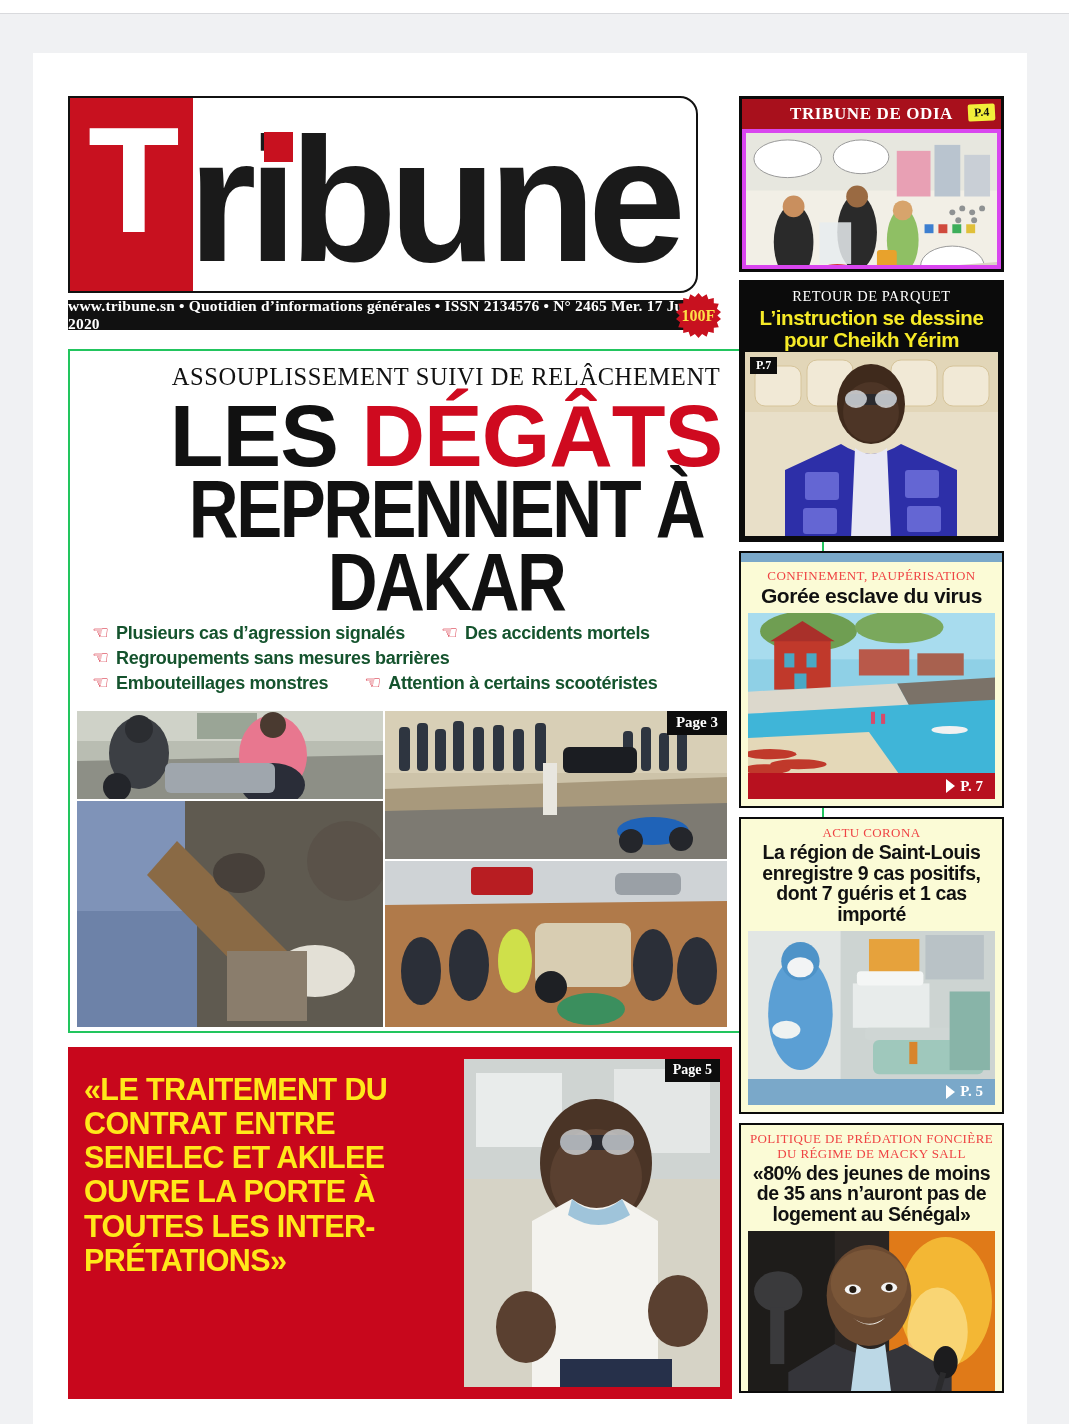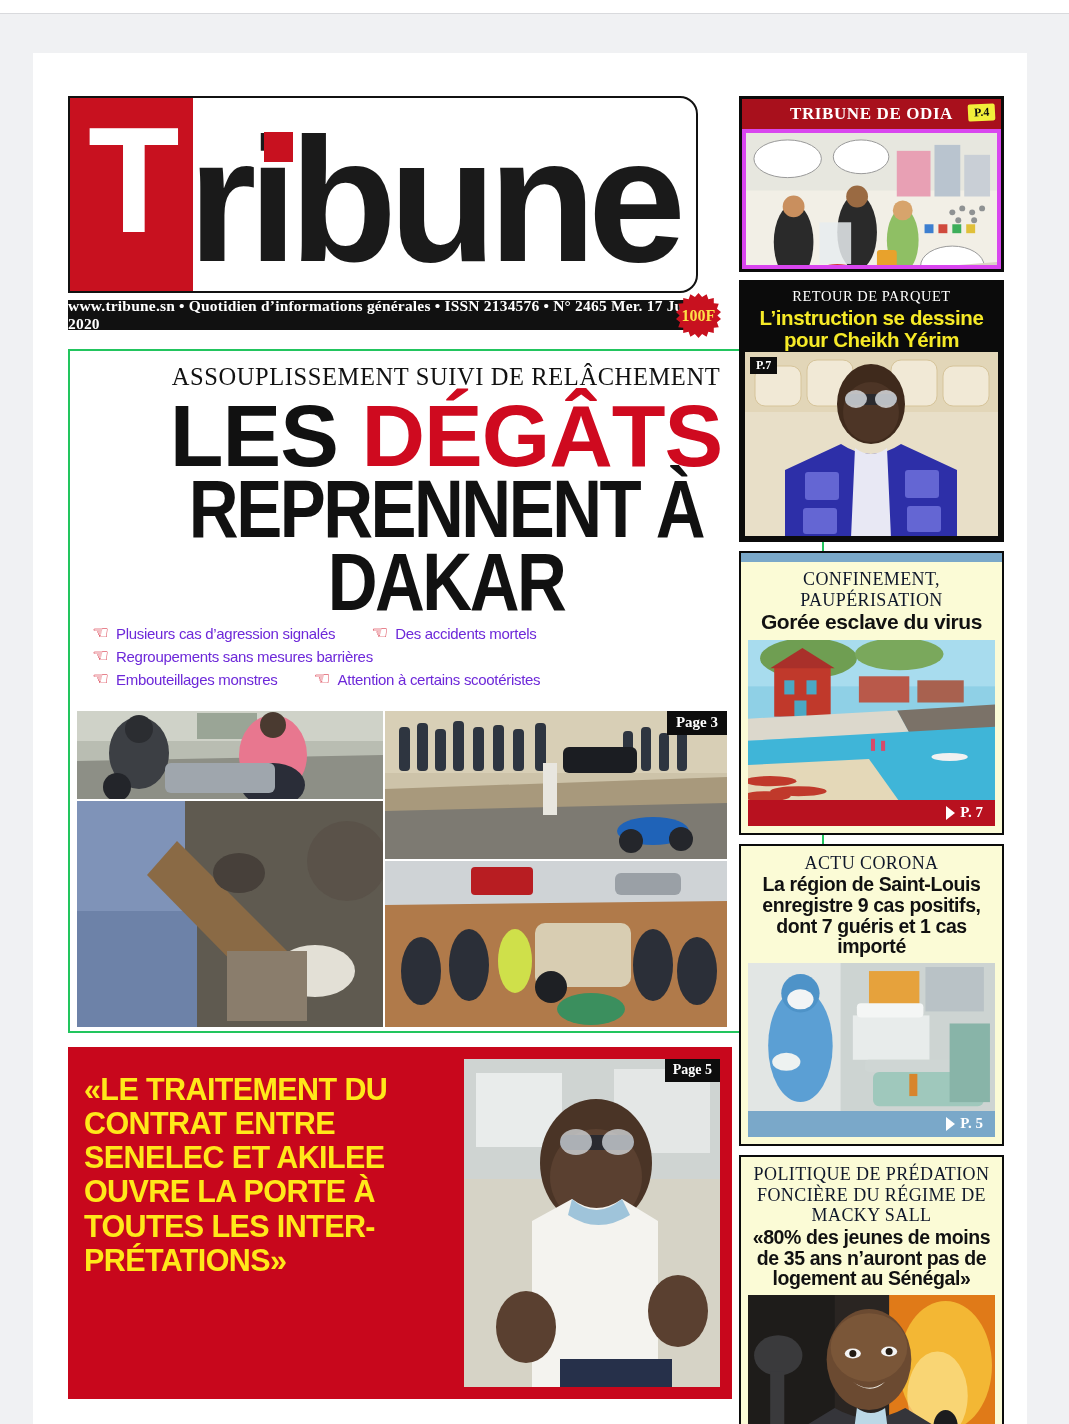--- a/index.html
+++ b/index.html
@@ -72,22 +72,22 @@
   .hl2 {
     margin:-4px 0 0; text-align:center; line-height:0.9;
     font-family:"Liberation Sans", sans-serif; font-weight:700;
     font-size:69px; letter-spacing:-2.5px; color:#111;
     transform: scaleY(1.18); transform-origin: top center;
   }
   .bullets { margin:26px 0 0 22px; }
   .brow { display:flex; align-items:baseline; gap:7px; margin-bottom:4px; }
   .bpt { color:#cf0a1f; font-size:19px; line-height:1; }
   .btxt {
-    font-family:"Liberation Sans", sans-serif; font-weight:400; font-size:15px;
-    color:#6d28d9; letter-spacing:-0.3px; white-space:nowrap;
+    font-family:"Liberation Sans", sans-serif; font-weight:700; font-size:18px;
+    color:#14532d; letter-spacing:-0.3px; white-space:nowrap;
   }
   .sep { width:22px; }
 
   .collage {
     position:absolute; left:7px; top:360px; width:648px; height:316px;
     display:grid; grid-template-columns: 306px 342px; gap:2px; background:#fff;
   }
   .col-l { display:grid; grid-template-rows: 88px 1fr; gap:2px; }
   .col-r { display:grid; grid-template-rows: 148px 1fr; gap:2px; position:relative; }
   .ph { position:relative; overflow:hidden; background:#cfc7b8; }
@@ -152,21 +152,21 @@
     letter-spacing:-0.4px;
   }
   .pq-img { position:absolute; left:4px; top:70px; right:4px; bottom:4px; overflow:hidden; background:#b9b0a2; }
   .badge-p7s {
     position:absolute; left:5px; top:5px; z-index:6; background:#0d0d0d; color:#fff;
     font-family:"Liberation Serif", serif; font-weight:700; font-size:12px; padding:1px 6px;
   }
 
   .cream { position:relative; margin-top:9px; width:265px; background:#fbfbd6; border:2px solid #0b0b0b; }
   .blue-top { height:9px; background:#7aa8c9; }
-  .cm-kick { text-align:center; padding-top:7px; font-family:"Liberation Serif", serif; font-size:18px; color:#0f172a; letter-spacing:0.4px; line-height:1.15; }
+  .cm-kick { text-align:center; padding-top:7px; font-family:"Liberation Serif", serif; font-size:13px; color:#ef4444; letter-spacing:0.4px; line-height:1.15; }
   .cm-hl { text-align:center; margin-top:1px; font-family:"Liberation Sans", sans-serif; font-weight:700; font-size:21px; color:#111; line-height:1.06; letter-spacing:-0.4px; }
   .cm-hl.sm { font-size:19.5px; }
   .cm-img { margin:6px 7px 0; height:160px; overflow:hidden; background:#b6c6cc; position:relative; }
   .cm-img.tall { height:148px; }
   .foot {
     margin:0 7px 7px; height:26px; display:flex; align-items:center;
     justify-content:flex-end; padding-right:12px; gap:5px;
     font-family:"Liberation Serif", serif; font-weight:700; font-size:15px; color:#fff;
   }
   .foot.red { background:#b8111f; }

